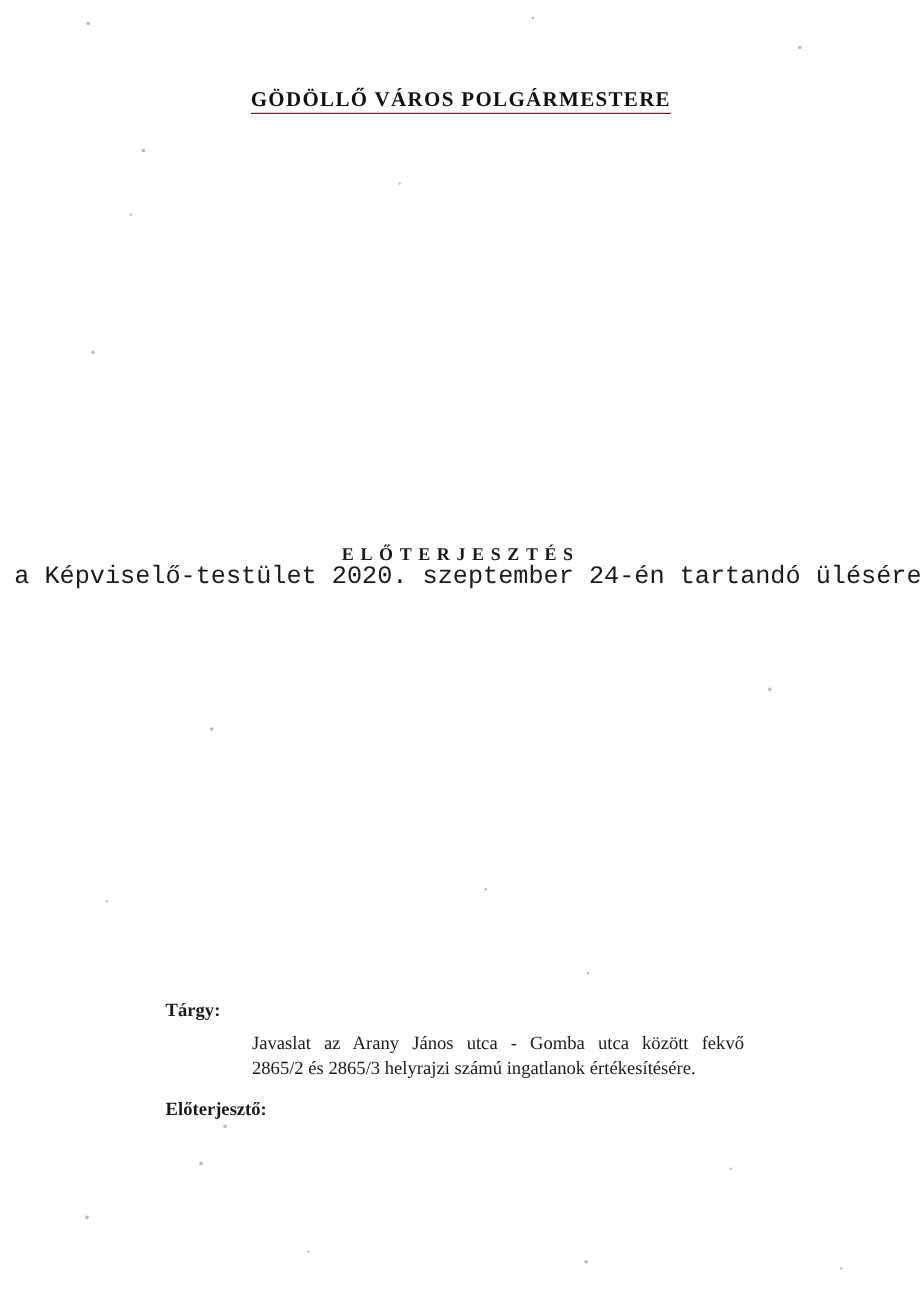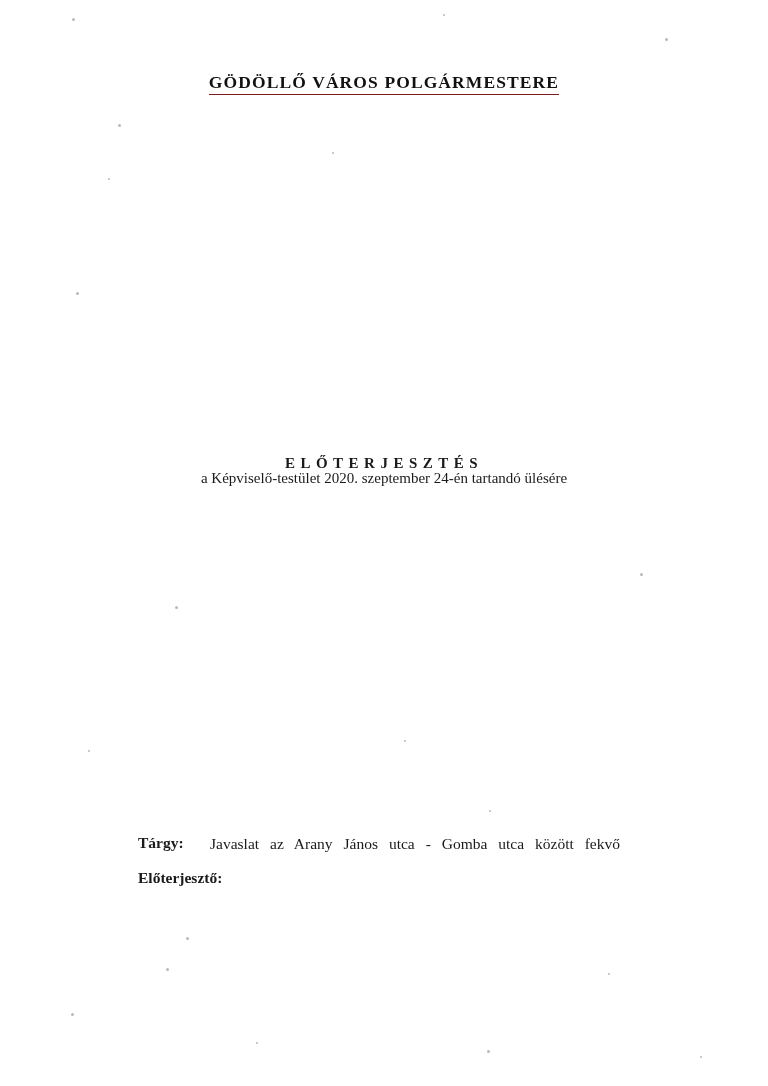--- a/index.html
+++ b/index.html
@@ -62,23 +62,24 @@
     letter-spacing: 5.5px;
     color: #1a1a1a;
     margin-top: 30px;
   }
 
   .doc-subtitle {
     position: absolute;
     top: 470px;
     left: 0;
     right: 0;
-    text-align: center;
-    font-size: 15px;
+    text-align: right;
+    font-size: 21px;
     color: #1a1a1a;
+    font-family: Liberation Mono, monospace;
   }
 
   .meta {
     position: absolute;
     left: 138px;
     top: 834px;
     width: 500px;
   }
   .meta-row {
     display: flex;
@@ -89,20 +90,21 @@
   .meta-label {
     font-weight: bold;
     font-size: 15.5px;
     white-space: nowrap;
   }
   .meta-label.subject { width: 72px; }
   .meta-label.presenter { width: 0; padding-right: 6px; }
   .meta-value {
     font-size: 15.5px;
     line-height: 1.35;
+    margin-top: 26px;
   }
   .meta-value.justified {
     text-align: justify;
     width: 410px;
   }
   .meta-value.justified .line1 {
     display: block;
     text-align: justify;
     text-align-last: justify;
   }
@@ -145,20 +147,21 @@
   <div class="doc-title">ELŐTERJESZTÉS</div>
 
   <div class="doc-subtitle">a Képviselő-testület 2020. szeptember 24-én tartandó ülésére</div>
 
   <div class="meta">
 
     <div class="meta-row">
       <div class="meta-label subject">Tárgy:</div>
       <div class="meta-value justified">
         <span class="line1">Javaslat az Arany János utca - Gomba utca között fekvő</span>
+        <span>2865/2 és 2865/3 helyrajzi számú ingatlanok értékesítésére.</span>
       </div>
     </div>
 
     <div class="meta-row">
       <div class="meta-label presenter">Előterjesztő:</div>
     </div>
 
   </div>
 
 </div>

